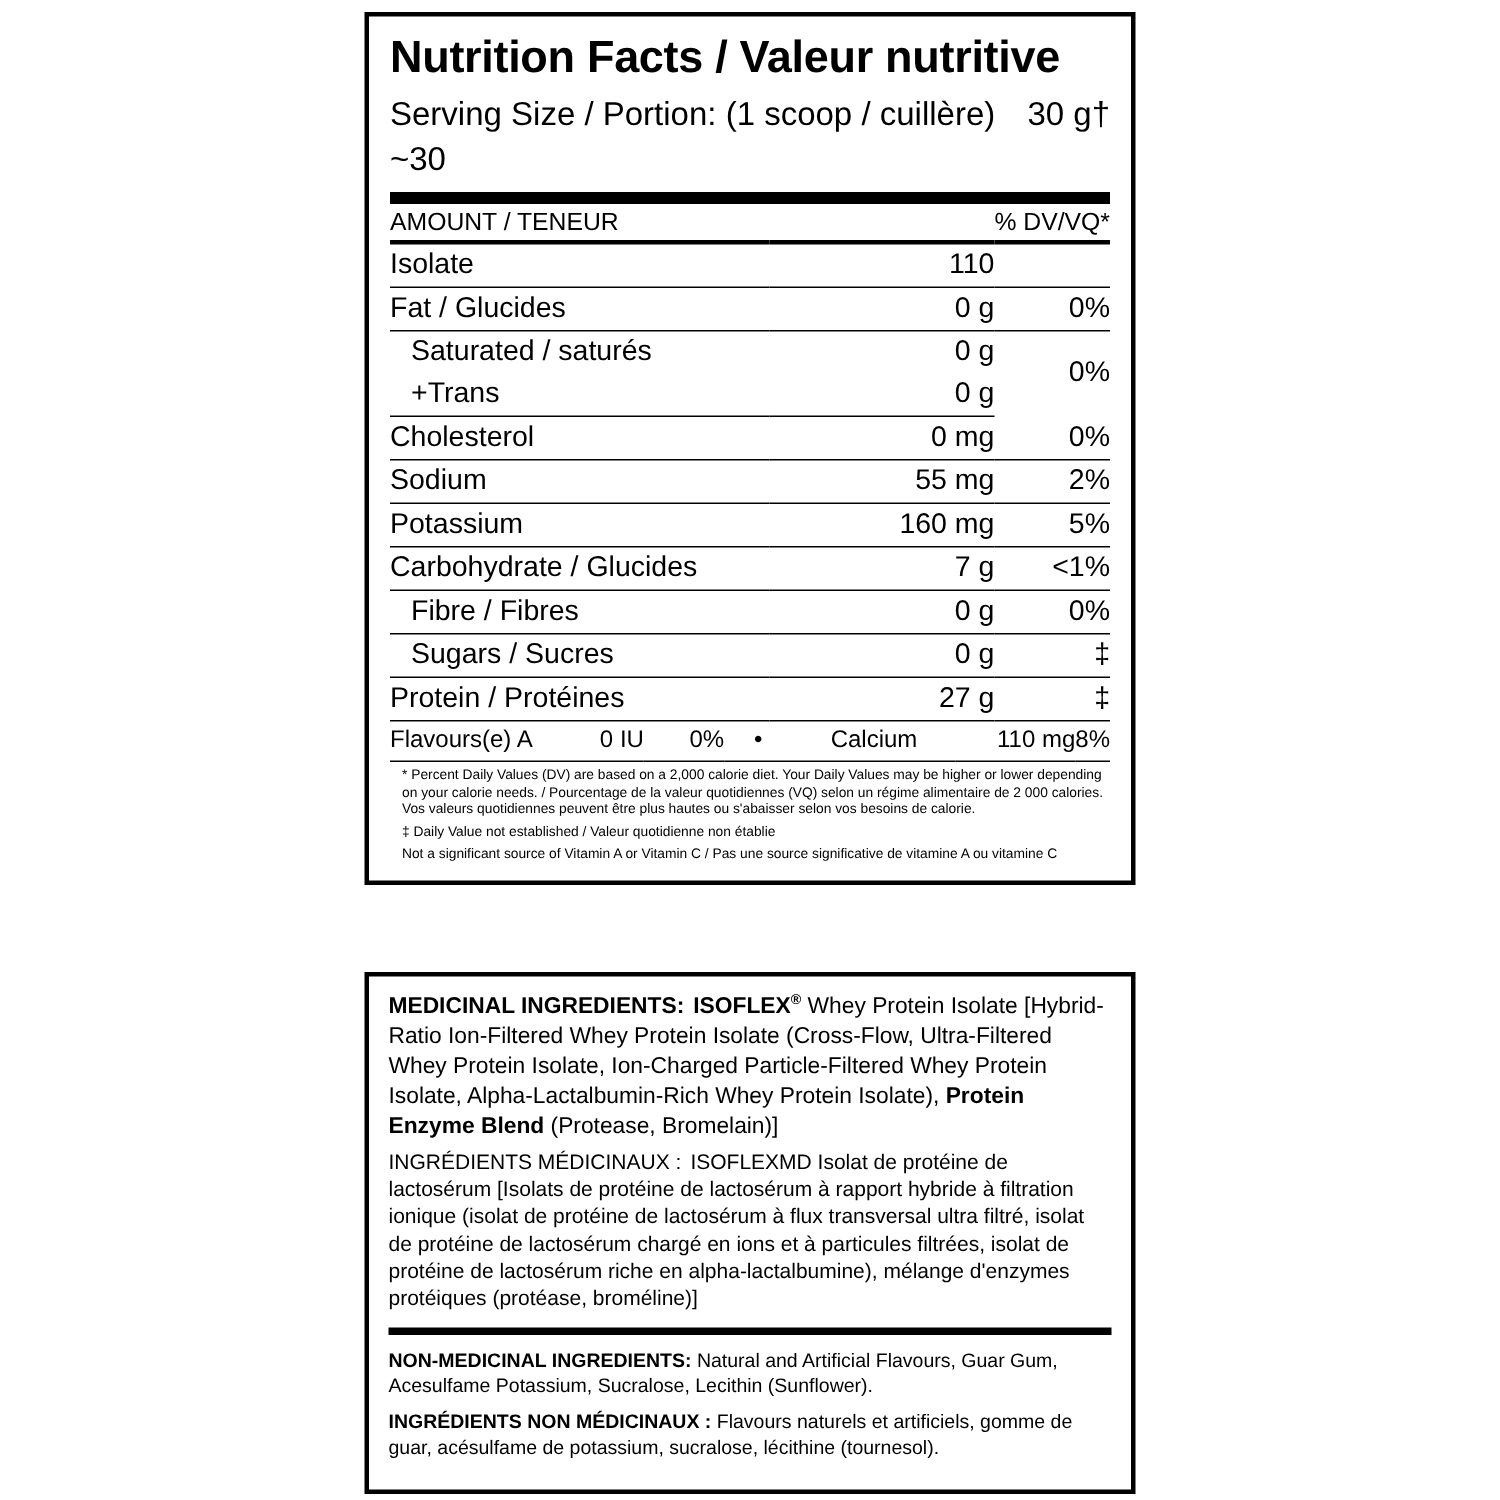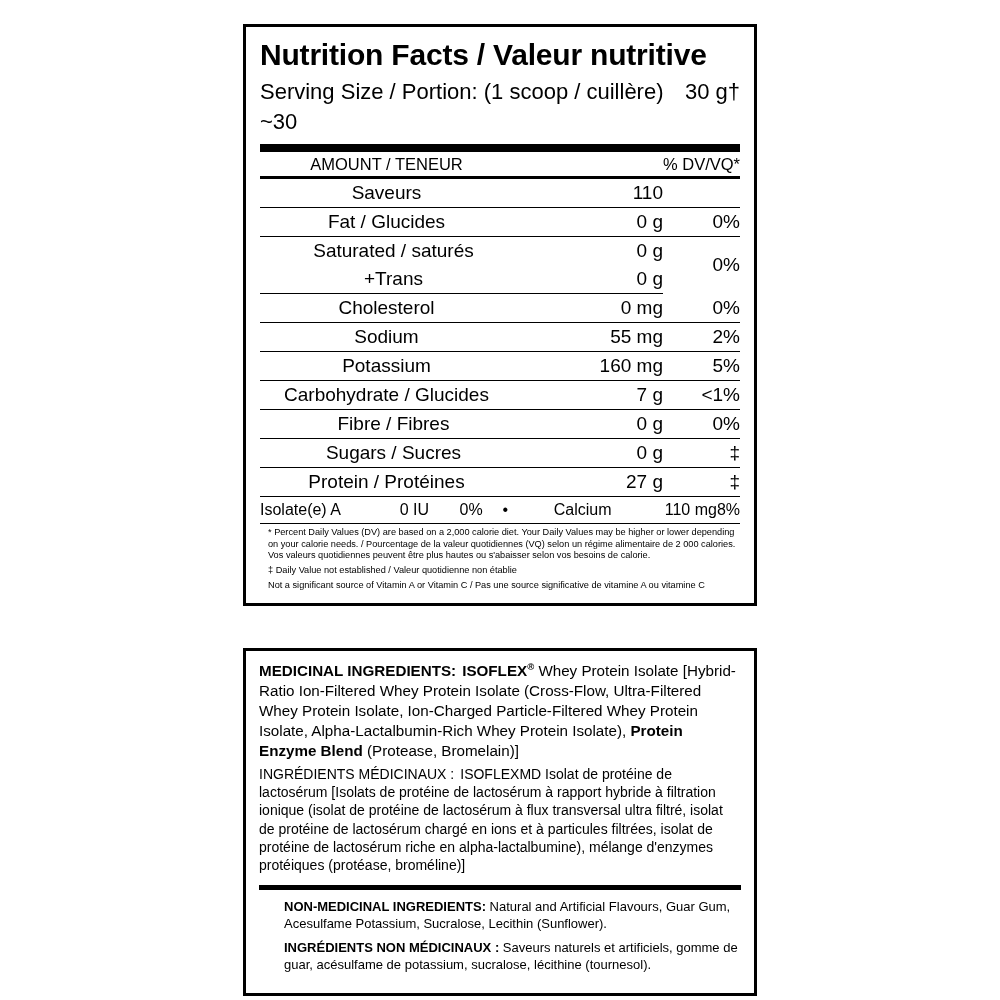--- a/index.html
+++ b/index.html
@@ -19,21 +19,21 @@
     position: absolute;
     left: 0; top: 0;
     width: 1000px;
     height: 1000px;
   }
 
   
   .nf-panel {
     position: absolute;
     left: 243px;
-    top: 24px;
+    top: 8px;
     width: 514px;
     box-sizing: border-box;
     border: 3px solid #000;
     background: #fff;
     padding: 10px 14px 8px 14px;
   }
 
   .nf-title {
     font-size: 30px;
     font-weight: bold;
@@ -67,21 +67,21 @@
     padding: 3px 0 3px 0;
     vertical-align: bottom;
     border-bottom: 1px solid #000;
   }
   table.nf-table tr.no-line td { border-bottom: none; }
   table.nf-table tr.hdr td {
     font-size: 16.5px;
     border-bottom: 3px solid #000;
     padding-bottom: 2px;
   }
-  td.c-name { text-align: center; white-space: nowrap; }
+  td.c-name { text-align: left; white-space: nowrap; }
   td.c-amt  { text-align: right; white-space: nowrap; padding-right: 2px; width: 150px; }
   td.c-dv   { text-align: right; white-space: nowrap; width: 72px; }
   .indent { padding-left: 14px !important; }
 
   
   table.vit-table {
     width: 100%;
     border-collapse: collapse;
     font-size: 16px;
   }
@@ -120,21 +120,21 @@
   }
   .ing-block { font-size: 15.2px; line-height: 1.31; }
   .ing-block .hd { font-weight: bold; }
   .ing-block .sup { font-size: 9.5px; vertical-align: super; }
   .ing-p { margin: 0 0 1px 0; }
   .ing-fr { font-size: 14px; line-height: 1.31; margin-top: 4px; }
   .bar-thick {
     border-bottom: 5px solid #000;
     margin: 10px 0 8px 0;
   }
-  .nonmed { font-size: 13px; line-height: 1.33; margin-left: 25px; }
+  .nonmed { font-size: 13px; line-height: 1.33; }
   .nonmed .hd { font-weight: bold; }
   .nonmed p { margin: 0 0 7px 0; }
 </style>
 </head>
 <body>
 
 <div class="page">
 
   <div class="nf-panel">
 
@@ -153,21 +153,21 @@
 
     <table class="nf-table">
       <tbody>
         <tr class="hdr">
           <td class="c-name">AMOUNT / TENEUR</td>
           <td class="c-amt"></td>
           <td class="c-dv">% DV/VQ*</td>
         </tr>
 
         <tr>
-          <td class="c-name">Saveurs</td>
+          <td class="c-name">Isolate</td>
           <td class="c-amt">110</td>
           <td class="c-dv"></td>
         </tr>
 
         <tr>
           <td class="c-name">Fat / Glucides</td>
           <td class="c-amt">0 g</td>
           <td class="c-dv">0%</td>
         </tr>
 
@@ -222,21 +222,21 @@
           <td class="c-name">Protein / Protéines</td>
           <td class="c-amt">27 g</td>
           <td class="c-dv">‡</td>
         </tr>
       </tbody>
     </table>
 
     <table class="vit-table">
       <tbody>
         <tr>
-          <td class="v-name">Isolate(e) A</td>
+          <td class="v-name">Flavours(e) A</td>
           <td class="v-amt">0 IU</td>
           <td class="v-dv">0%</td>
           <td class="v-dot">•</td>
           <td class="v-name2">Calcium</td>
           <td class="v-amt2">110 mg</td>
           <td class="v-dv2">8%</td>
         </tr>
       </tbody>
     </table>
 
@@ -261,18 +261,18 @@
       </p>
     </div>
 
     <div class="bar-thick"></div>
 
     <div class="nonmed">
       <p>
         <span class="hd">NON-MEDICINAL INGREDIENTS:</span><span> Natural and Artificial Flavours, Guar Gum, Acesulfame Potassium, Sucralose, Lecithin (Sunflower).</span>
       </p>
       <p>
-        <span class="hd">INGRÉDIENTS NON MÉDICINAUX :</span><span> Saveurs naturels et artificiels, gomme de guar, acésulfame de potassium, sucralose, lécithine (tournesol).</span>
+        <span class="hd">INGRÉDIENTS NON MÉDICINAUX :</span><span> Flavours naturels et artificiels, gomme de guar, acésulfame de potassium, sucralose, lécithine (tournesol).</span>
       </p>
     </div>
   </div>
 
 </div>
 
 </body></html>

